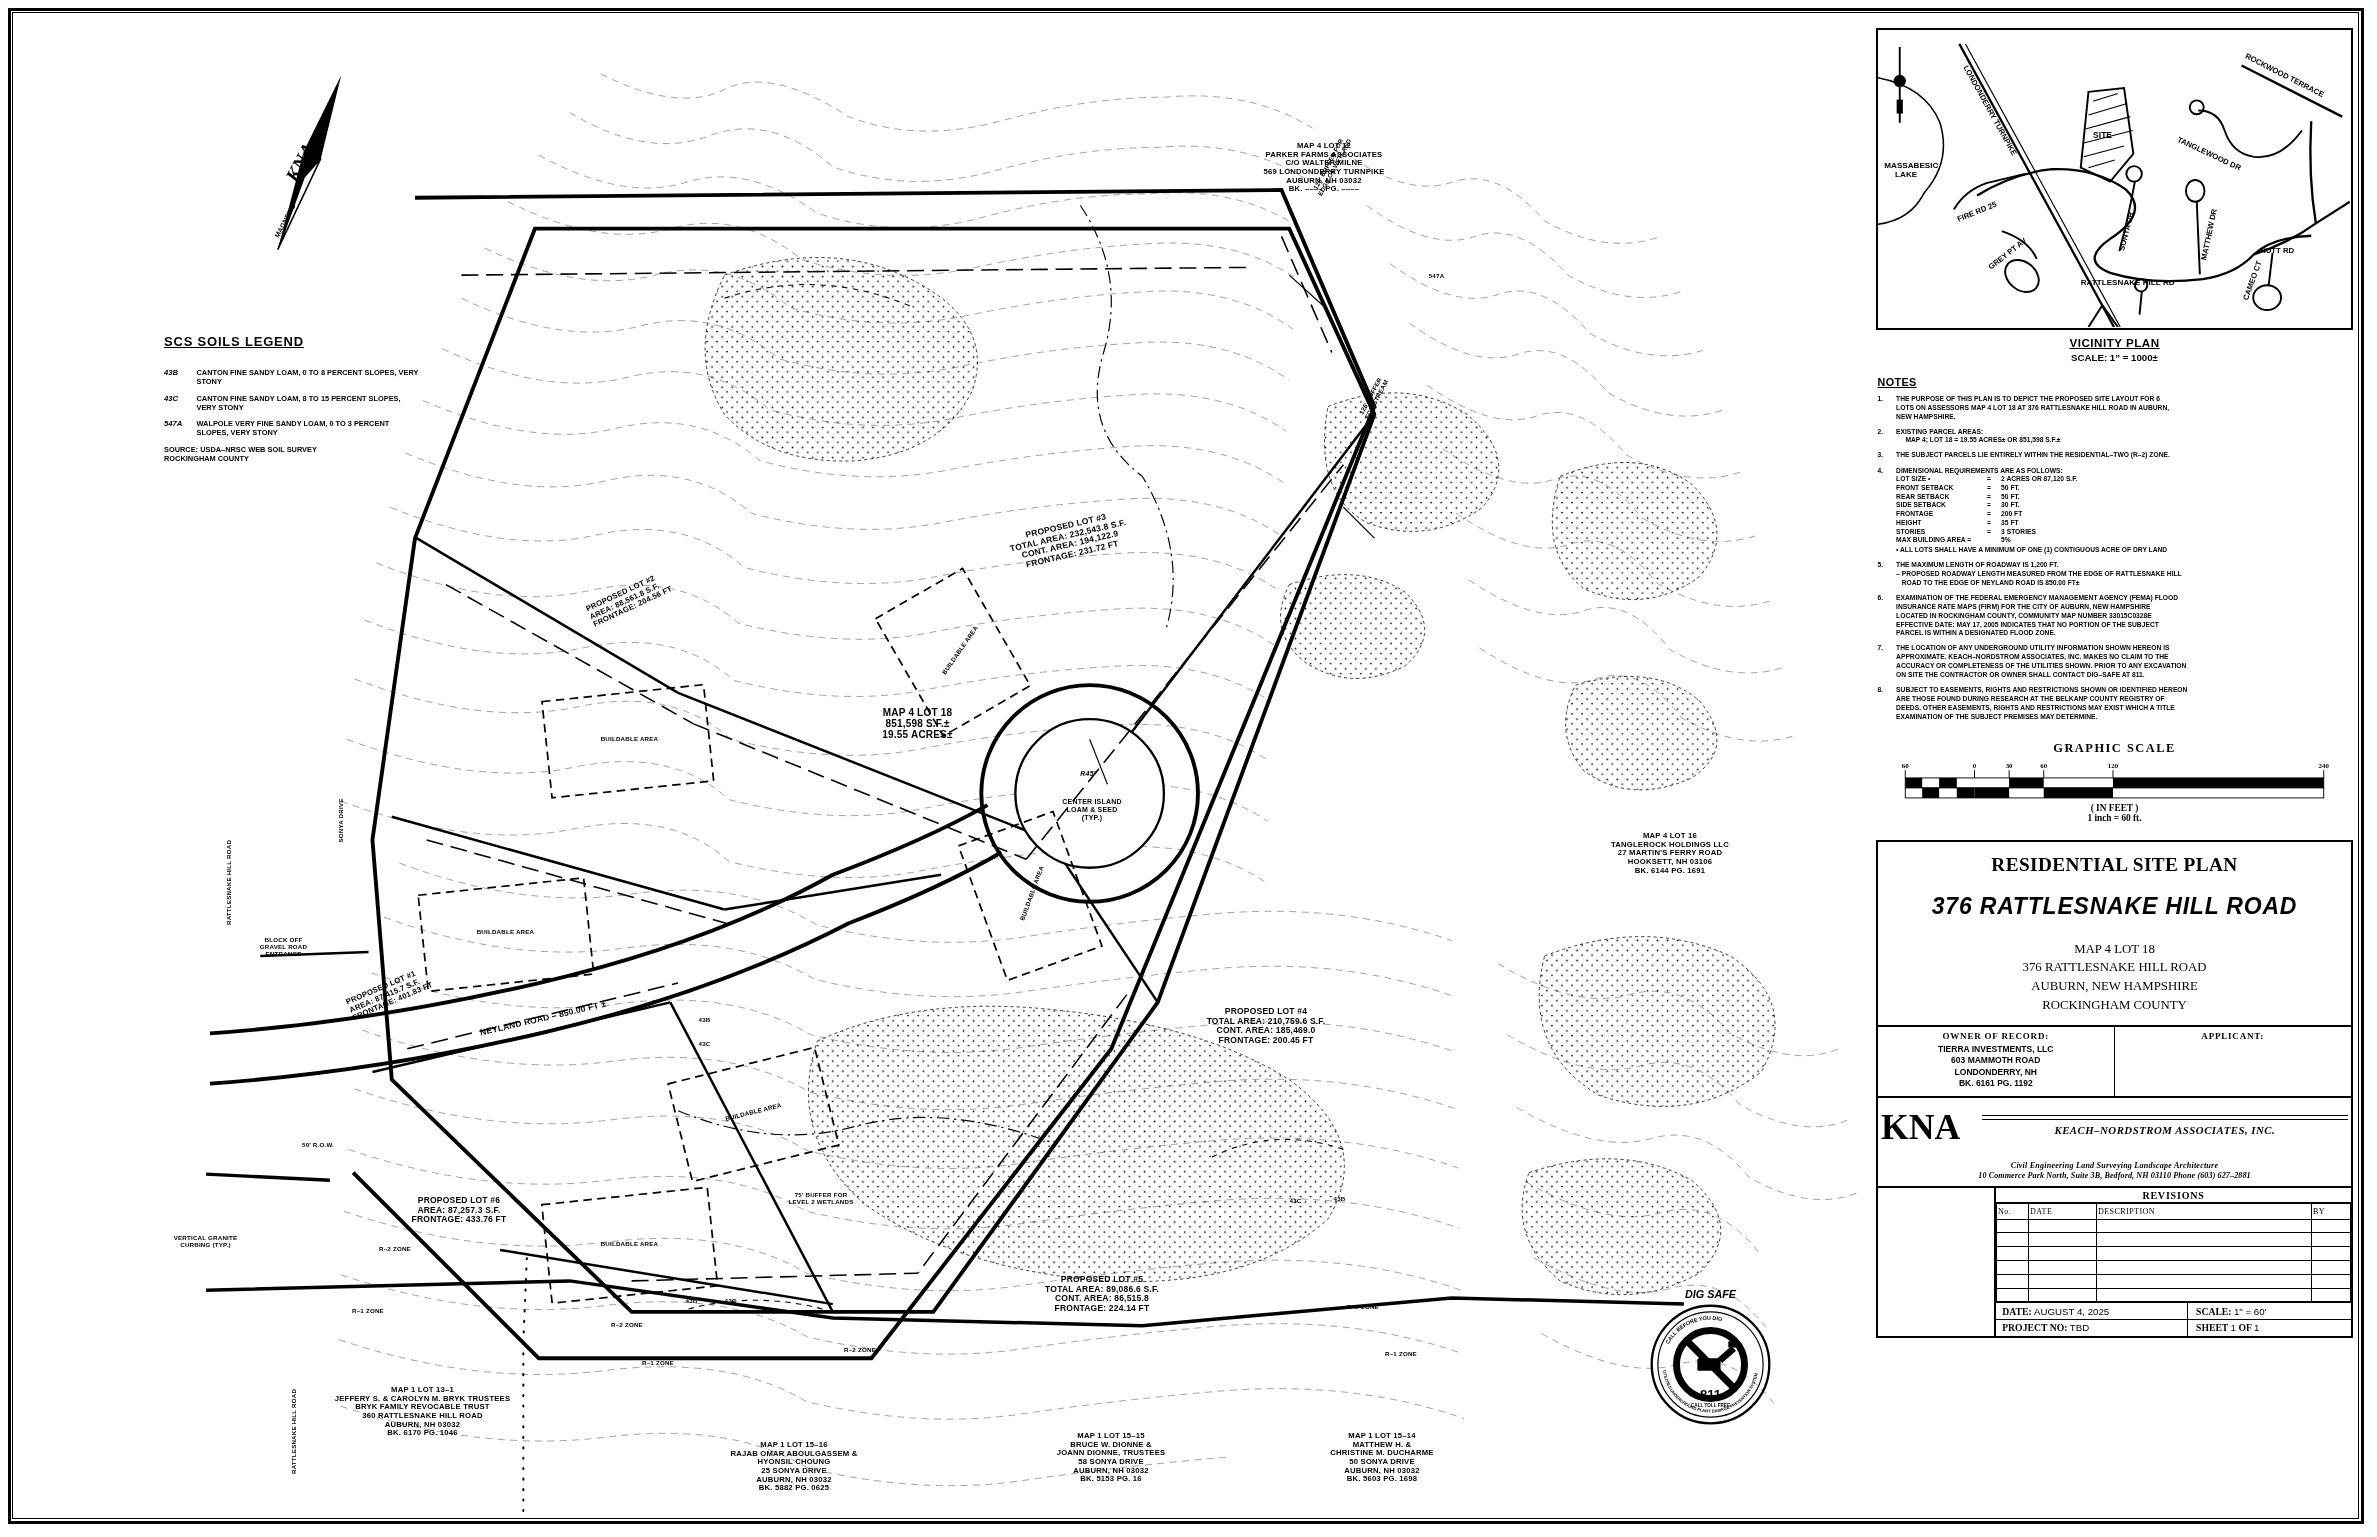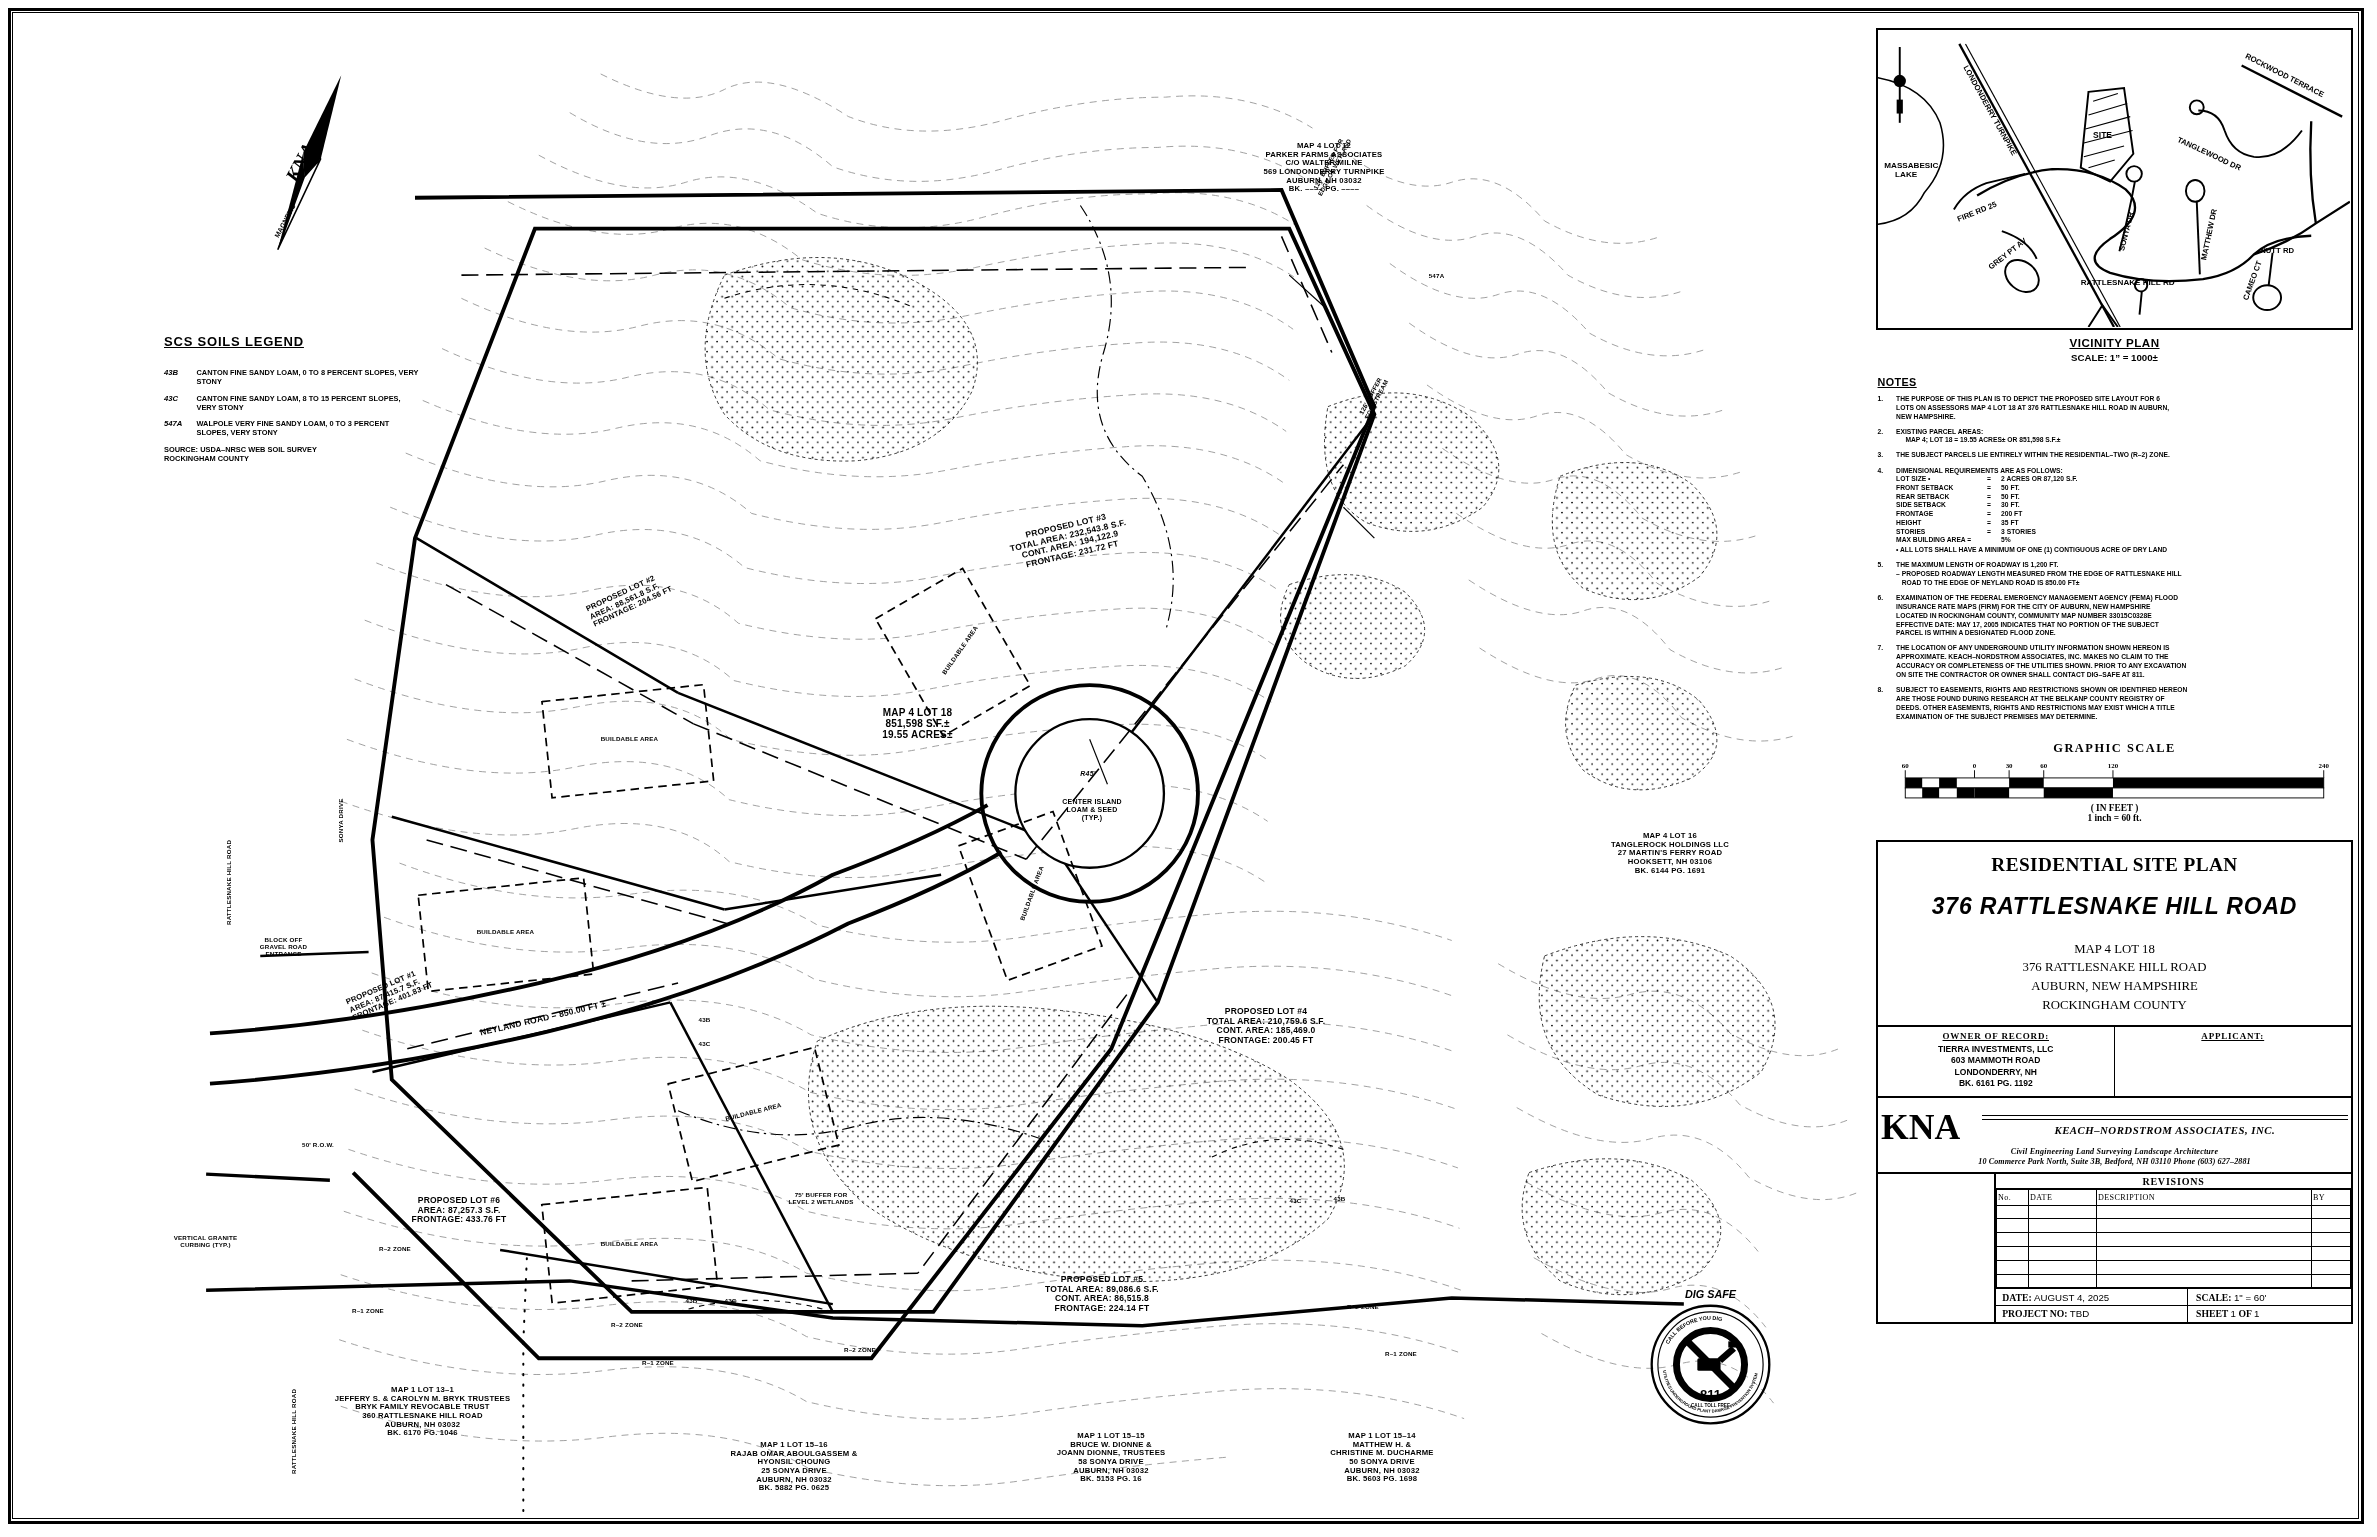--- a/index.html
+++ b/index.html
@@ -76,28 +76,28 @@
   #tb-main{padding:12.4px 4.6px 10.8px 4.6px;text-align:center;border-bottom:2.3px solid #000;}
   #tb-kind{font-family:"Liberation Serif",serif;font-size:19.3px;font-weight:bold;letter-spacing:0.4px;}
   #tb-addr{font-family:"Liberation Sans",sans-serif;font-size:23px;font-weight:bold;
      font-style:italic;letter-spacing:0.8px;margin-top:17px;}
   #tb-sub{font-family:"Liberation Serif",serif;font-size:12.8px;margin-top:20px;line-height:1.45;}
   #tb-owner-row{display:flex;border-bottom:2.3px solid #000;}
   #tb-owner{width:50%;box-sizing:border-box;border-right:1.5px solid #000;padding:4.6px 3.1px 6.2px 3.1px;
      text-align:center;}
   #tb-applicant{width:50%;box-sizing:border-box;padding:4.6px 3.1px 6.2px 3.1px;text-align:center;}
   .tb-hd{font-family:"Liberation Serif",serif;font-size:9px;font-weight:bold;
-     text-decoration:underline;letter-spacing:0.8px;}
+     letter-spacing:0.8px;}
   .tb-lines{font-family:"Liberation Sans",sans-serif;font-size:8.5px;font-weight:bold;
      line-height:1.35;margin-top:2.3px;white-space:pre-line;}
   #tb-firm{padding:7.7px 3.1px 6.2px 3.1px;text-align:center;border-bottom:2.3px solid #000;}
   #firm-name{font-family:"Liberation Serif",serif;font-size:10.8px;font-weight:bold;font-style:italic;
      letter-spacing:0.5px;}
   #firm-svcs{font-family:"Liberation Serif",serif;font-size:8.1px;font-weight:bold;font-style:italic;
-     margin-top:2px;letter-spacing:0.2px;}
+     margin-top:16px;letter-spacing:0.2px;}
   #firm-addr{font-family:"Liberation Serif",serif;font-size:8.1px;font-weight:bold;font-style:italic;
      margin-top:1.5px;letter-spacing:0.1px;}
 
   
   #rev-wrap{display:flex;}
   #rev-left{width:116px;flex:none;border-right:2.3px solid #000;}
   #rev-right{flex:1;}
   #rev-title{text-align:center;font-family:"Liberation Serif",serif;font-size:10px;font-weight:bold;
      letter-spacing:0.8px;border-bottom:1.5px solid #000;padding:1.5px 0;}
   table.rev{width:100%;border-collapse:collapse;}

